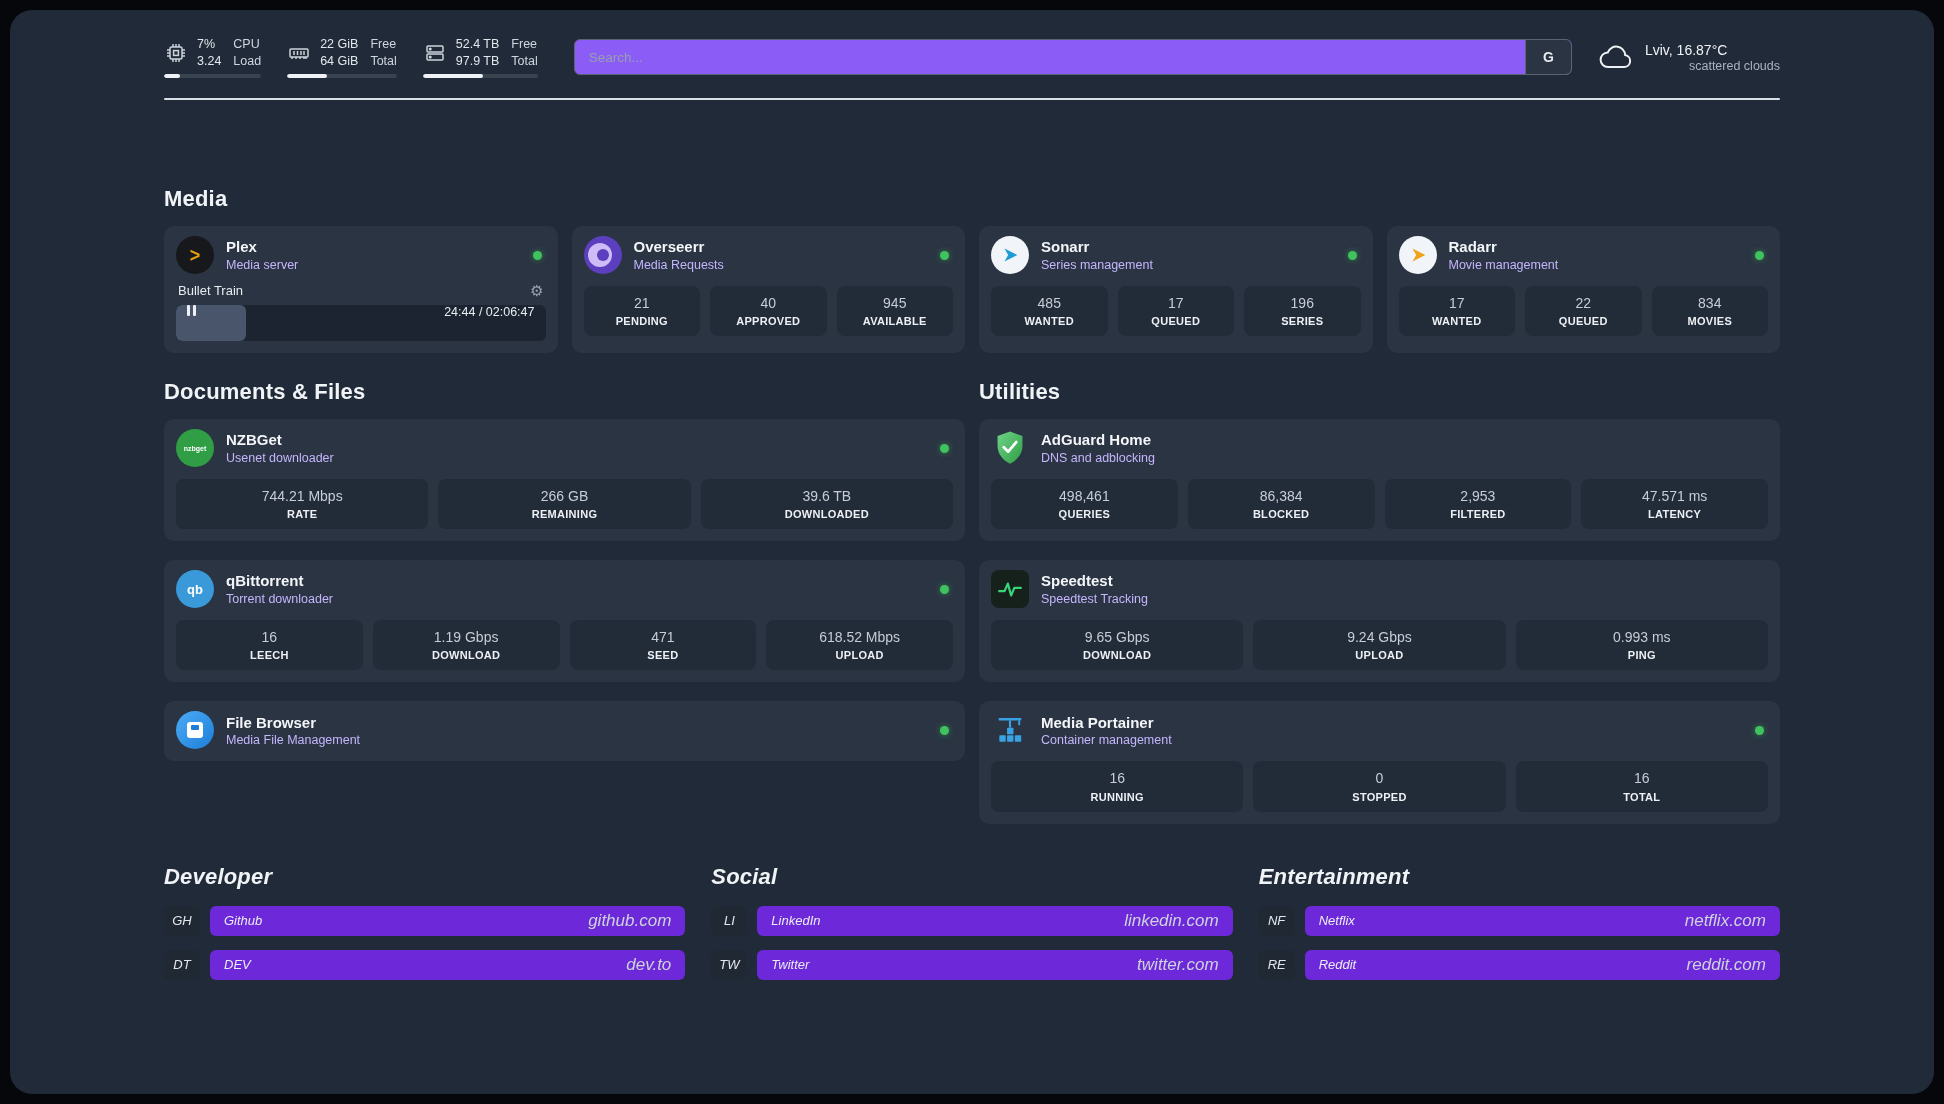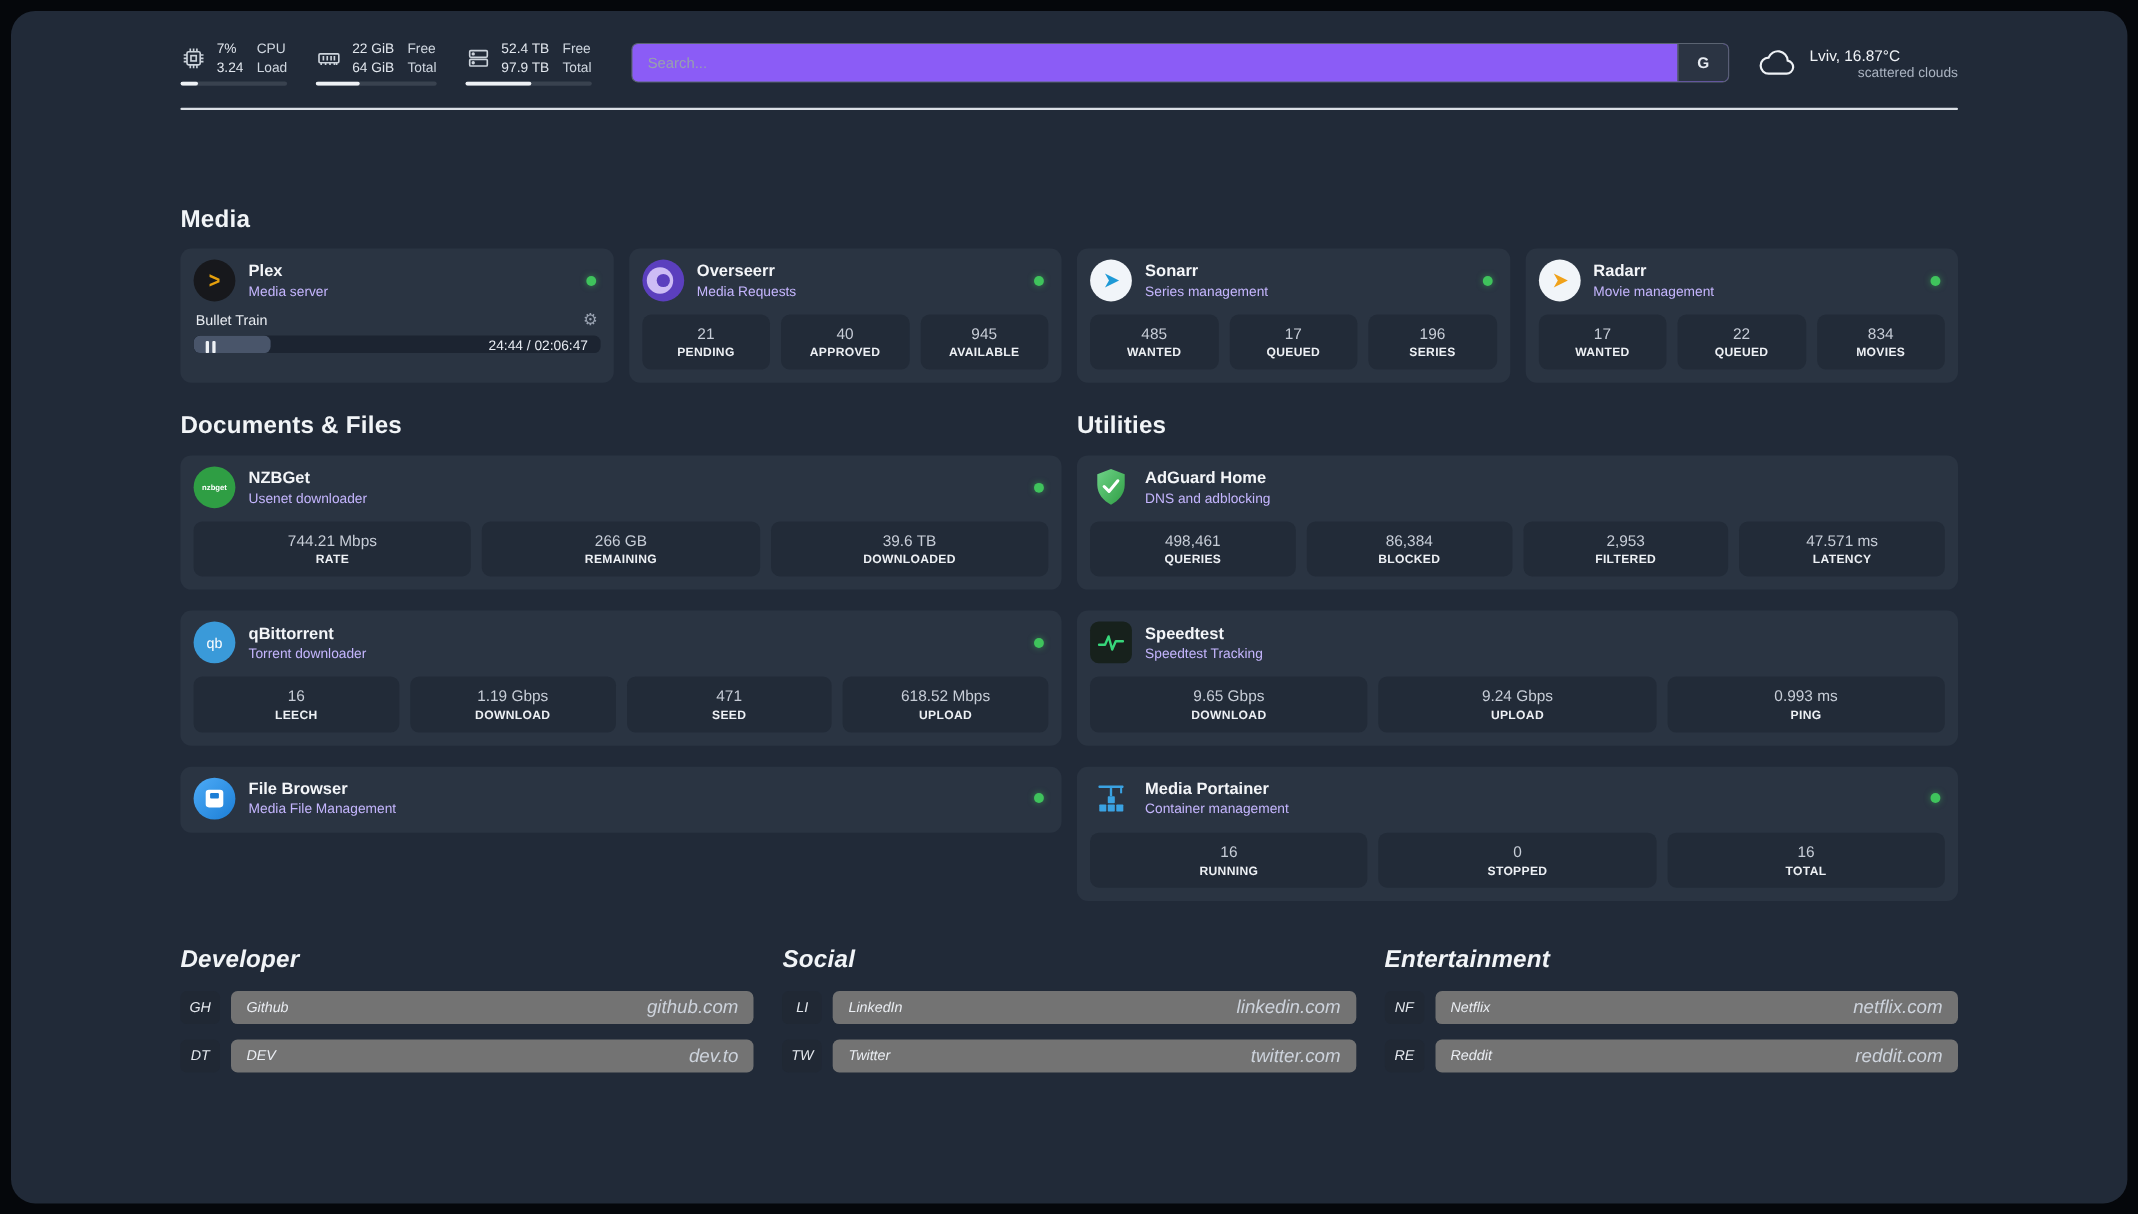--- a/index.html
+++ b/index.html
@@ -56,47 +56,47 @@
   .icon.sq { border-radius:8px; }
   .plex { background:#17181c; }
   .plex-glyph { color:#e5a00d; font-weight:900; font-size:18px; transform:scaleY(1.15); }
   .overseerr { background:#5b3fbe; }
   .ovs-swirl { position:absolute; width:24px; height:24px; border-radius:50%; background:#cdbcf5; left:4px; top:7px; }
   .ovs-core { position:absolute; width:12px; height:12px; border-radius:50%; background:#5b3fbe; left:13px; top:13px; }
   .sonarr, .radarr { background:#f1f5f9; }
   .nzbget { background:#2f9e44; }
   .nzbget-text { color:#fff; font-size:7px; font-weight:700; }
   .qb { background:#3a9ad9; }
-  .qb-text { color:#fff; font-size:13px; font-weight:400; }
+  .qb-text { color:#fff; font-size:13px; font-weight:700; }
   .fbrowser { background:linear-gradient(135deg,#4dabf7,#1c7ed6); }
   .fb-disk { width:16px; height:16px; background:#fff; border-radius:3px; position:relative; }
   .fb-disk::after { content:""; position:absolute; left:4px; top:3px; width:8px; height:5px; background:#1c7ed6; border-radius:1px; }
   .speedtest-tile { background:#17211c; border-radius:8px; }
 
   
   .np-row { display:flex; align-items:center; justify-content:space-between; margin:9px 2px 7px; }
   .np-title { color:#e8ecf1; font-size:13px; }
   .gear { color:#98a1b0; font-size:15px; cursor:pointer; line-height:1; }
-  .player { position:relative; height:16px; background:#1c2431; border-radius:6px; display:flex; align-items:flex-end; overflow:hidden; }
+  .player { position:relative; height:36px; background:#1c2431; border-radius:6px; display:flex; align-items:flex-start; overflow:hidden; }
   .player-fill { position:absolute; left:0; top:0; bottom:0; background:#49556a; border-radius:6px; }
   .pause { position:relative; z-index:1; display:flex; gap:3px; margin-left:11px; cursor:pointer; }
   .pause i { display:block; width:3px; height:11px; background:#eef1f5; border-radius:1px; }
   .time { position:relative; z-index:1; margin-left:auto; padding-right:11px; color:#e9edf3; font-size:12.5px; }
 
   
   .twocol { display:grid; grid-template-columns:1fr 1fr; column-gap:14px; align-items:start; }
   .col .card { margin-bottom:19px; }
   .col .card:last-child { margin-bottom:0; }
 
   
   .links { display:grid; grid-template-columns:repeat(3,1fr); column-gap:26px; margin-top:40px; padding-bottom:46px;font-style:italic; }
   .links .heading { margin-bottom:16px; }
   .bm-row { display:flex; align-items:center; gap:10px; margin-bottom:14px; }
   .bm-icon { width:36px; height:30px; background:#202834; border-radius:6px; display:flex; align-items:center; justify-content:center; color:#e4e8ee; font-size:13px; flex:0 0 auto; }
-  .bm-pill { flex:1; height:30px; background:#737373; border-radius:6px; display:flex; align-items:center; justify-content:space-between; padding:0 14px; cursor:pointer; }
+  .bm-pill { flex:1; height:30px; background:#6d28d9; border-radius:6px; display:flex; align-items:center; justify-content:space-between; padding:0 14px; cursor:pointer; }
   .bm-name { color:#eaedf2; font-size:13px; }
   .bm-url { color:#cdd3dc; font-size:17px; }
 </style>
 </head>
 <body>
 
 <div class="frame">
 <div class="app">
 
   <div class="topbar">

